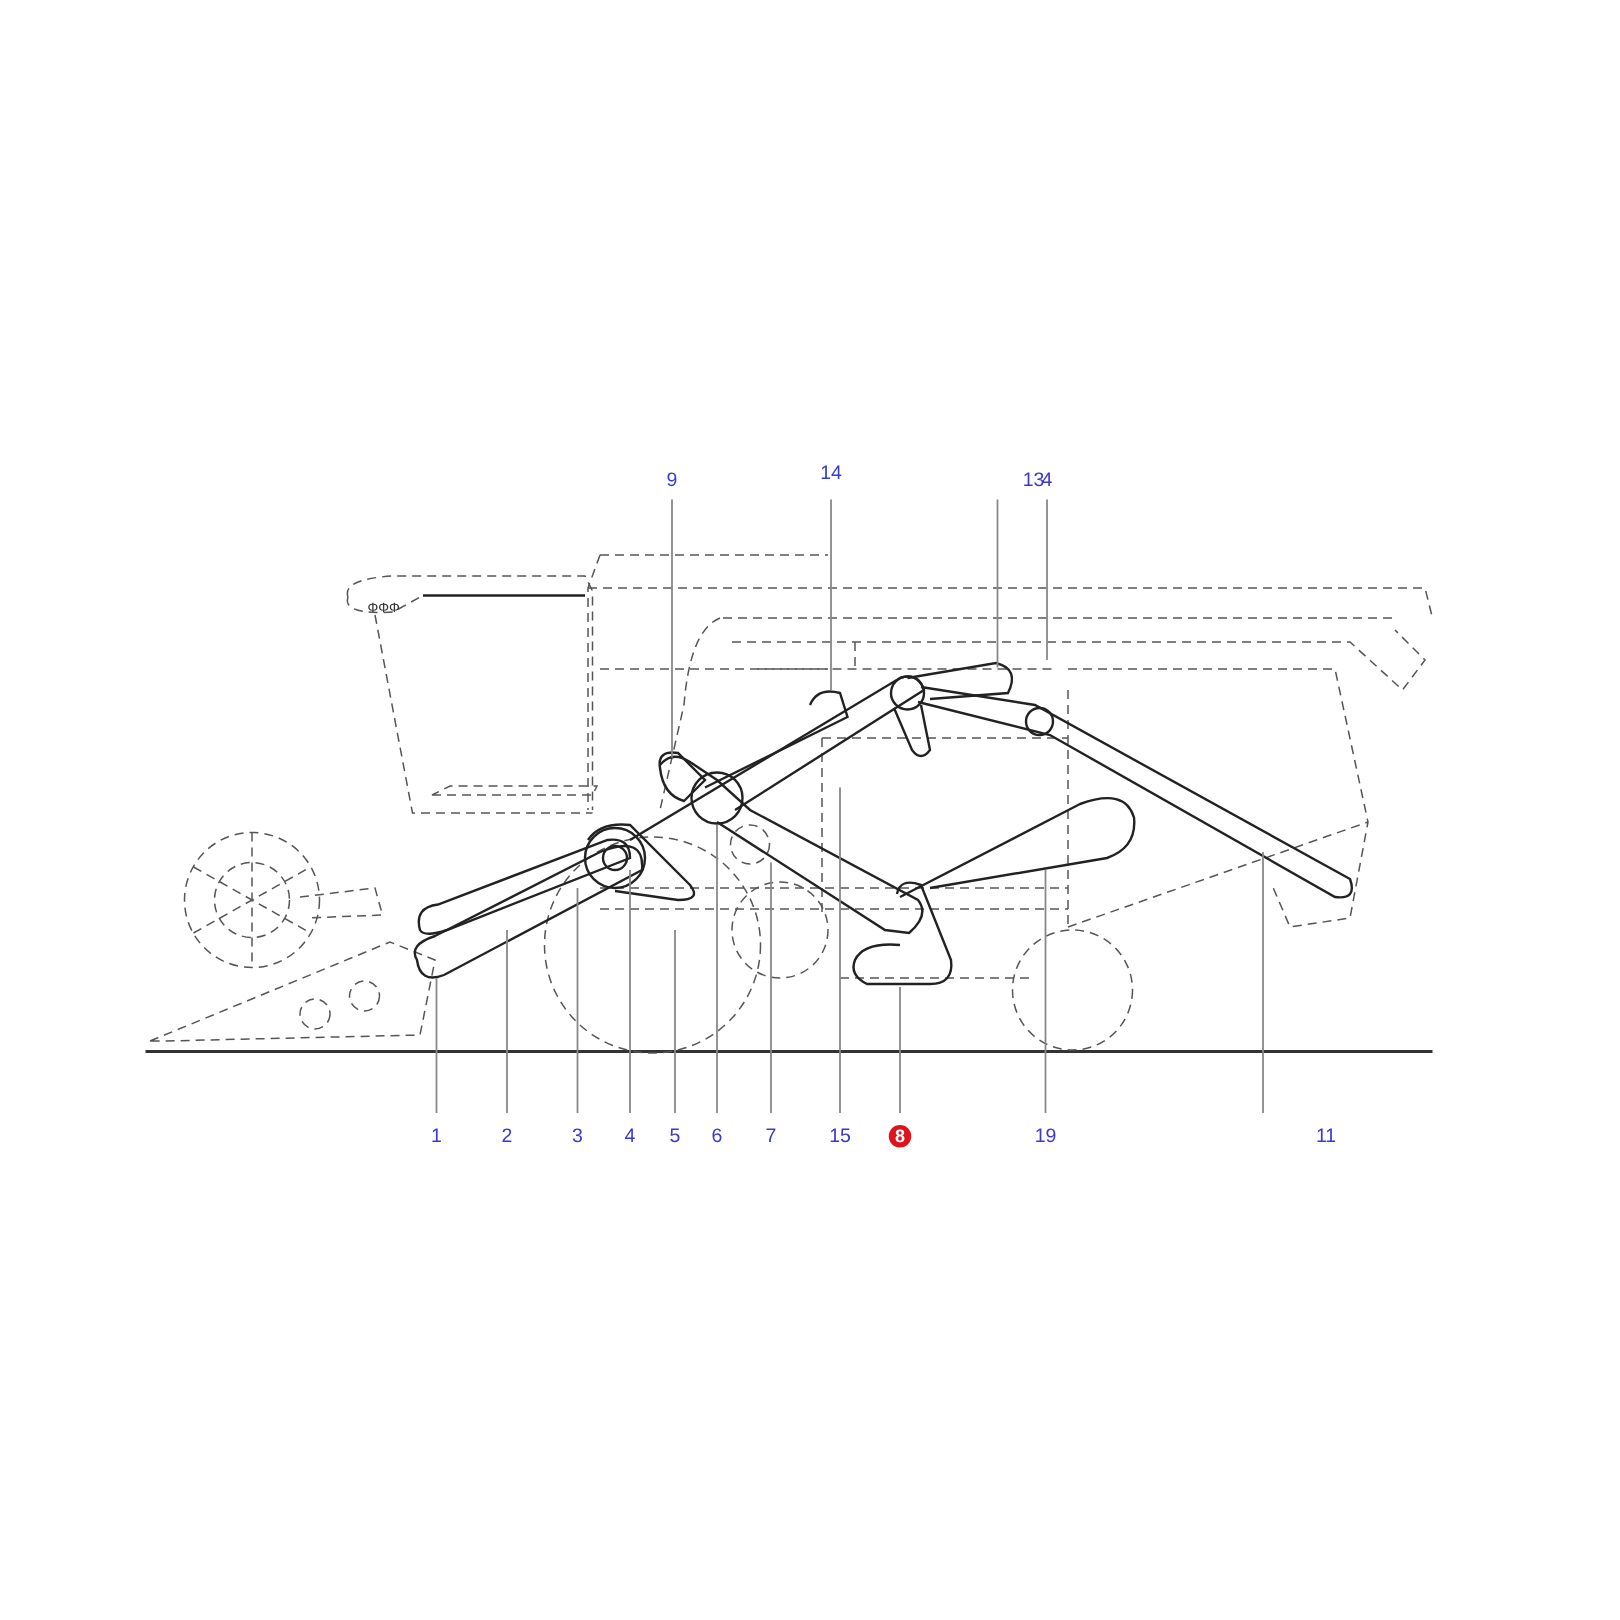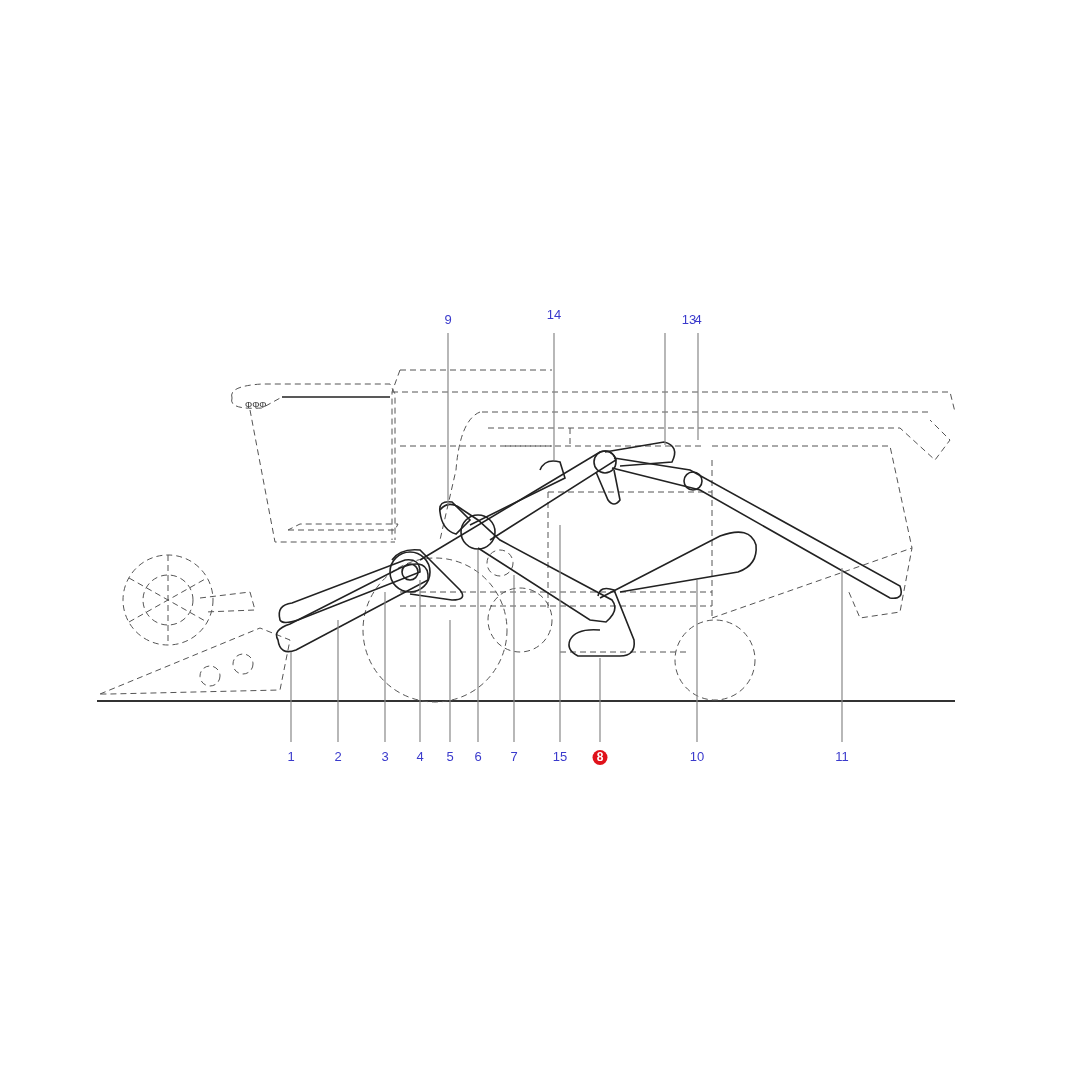--- a/index.html
+++ b/index.html
@@ -130,14 +130,14 @@
 
 <div class="lbl" style="left:291px; top:750px;">1</div>
 <div class="lbl" style="left:338px; top:750px;">2</div>
 <div class="lbl" style="left:385px; top:750px;">3</div>
 <div class="lbl" style="left:420px; top:750px;">4</div>
 <div class="lbl" style="left:450px; top:750px;">5</div>
 <div class="lbl" style="left:478px; top:750px;">6</div>
 <div class="lbl" style="left:514px; top:750px;">7</div>
 <div class="lbl" style="left:560px; top:750px;">15</div>
 <div class="lbl hl" style="left:600px; top:750px;">8</div>
-<div class="lbl" style="left:697px; top:750px;">10</div>
-<div class="lbl" style="left:842px; top:750px;">11</div>
+<div class="lbl" style="left:697px; top:750px;">19</div>
+<div class="lbl" style="left:884px; top:750px;">11</div>
 
 </body></html>

